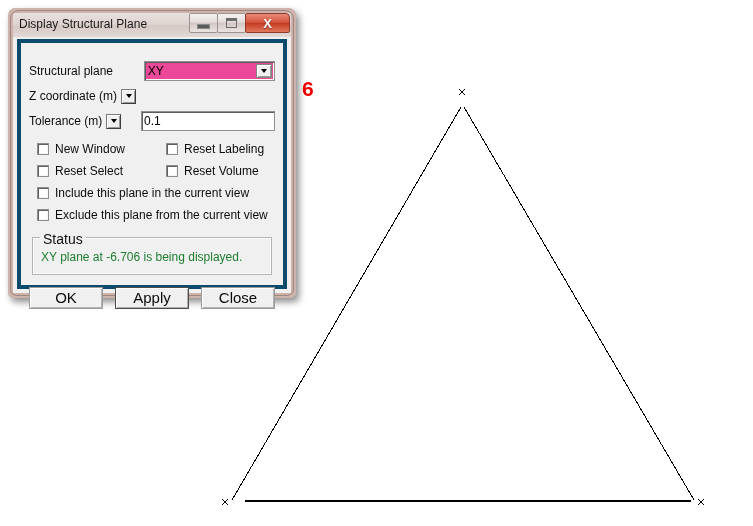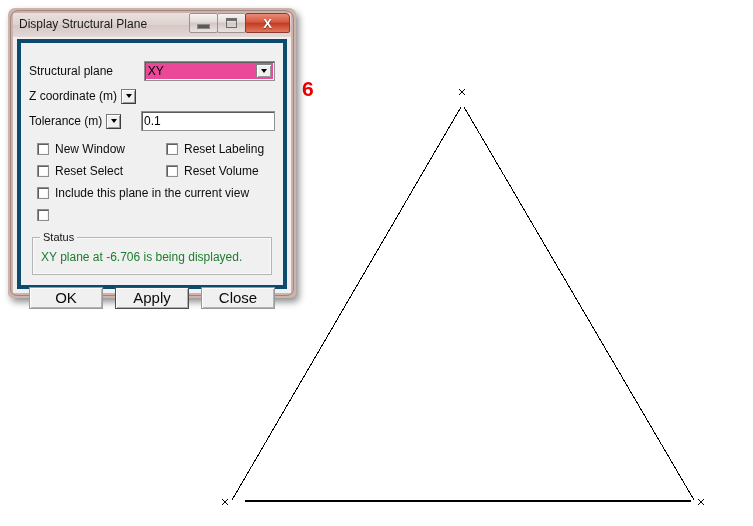--- a/index.html
+++ b/index.html
@@ -254,21 +254,21 @@
     box-shadow: 0 0 0 1px #fbfbfb inset;
     height: 38px;
     box-sizing: border-box;
   }
   .group-title {
     position: absolute;
     top: -7px;
     left: 7px;
     background: #f0f0f0;
     padding: 0 3px;
-    font-size: 11px;
+    font-size: 14px;
     color: #111;
   }
   .status-text {
     position: absolute;
     left: 8px;
     top: 12px;
     font-size: 12px;
     color: #1d7d2e;
     white-space: nowrap;
   }
@@ -405,20 +405,21 @@
       <div class="cb-row">
         <div class="cb-item wide">
           <span class="cb-box"></span>
           <span class="cb-label">Include this plane in the current view</span>
         </div>
       </div>
 
       <div class="cb-row">
         <div class="cb-item wide">
           <span class="cb-box"></span>
+          <span class="cb-label">Exclude this plane from the current view</span>
         </div>
       </div>
     </div>
 
     <div class="group-box">
       <span class="group-title">Status</span>
       <span class="status-text">XY plane at -6.706 is being displayed.</span>
     </div>
 
     <div class="button-row">

